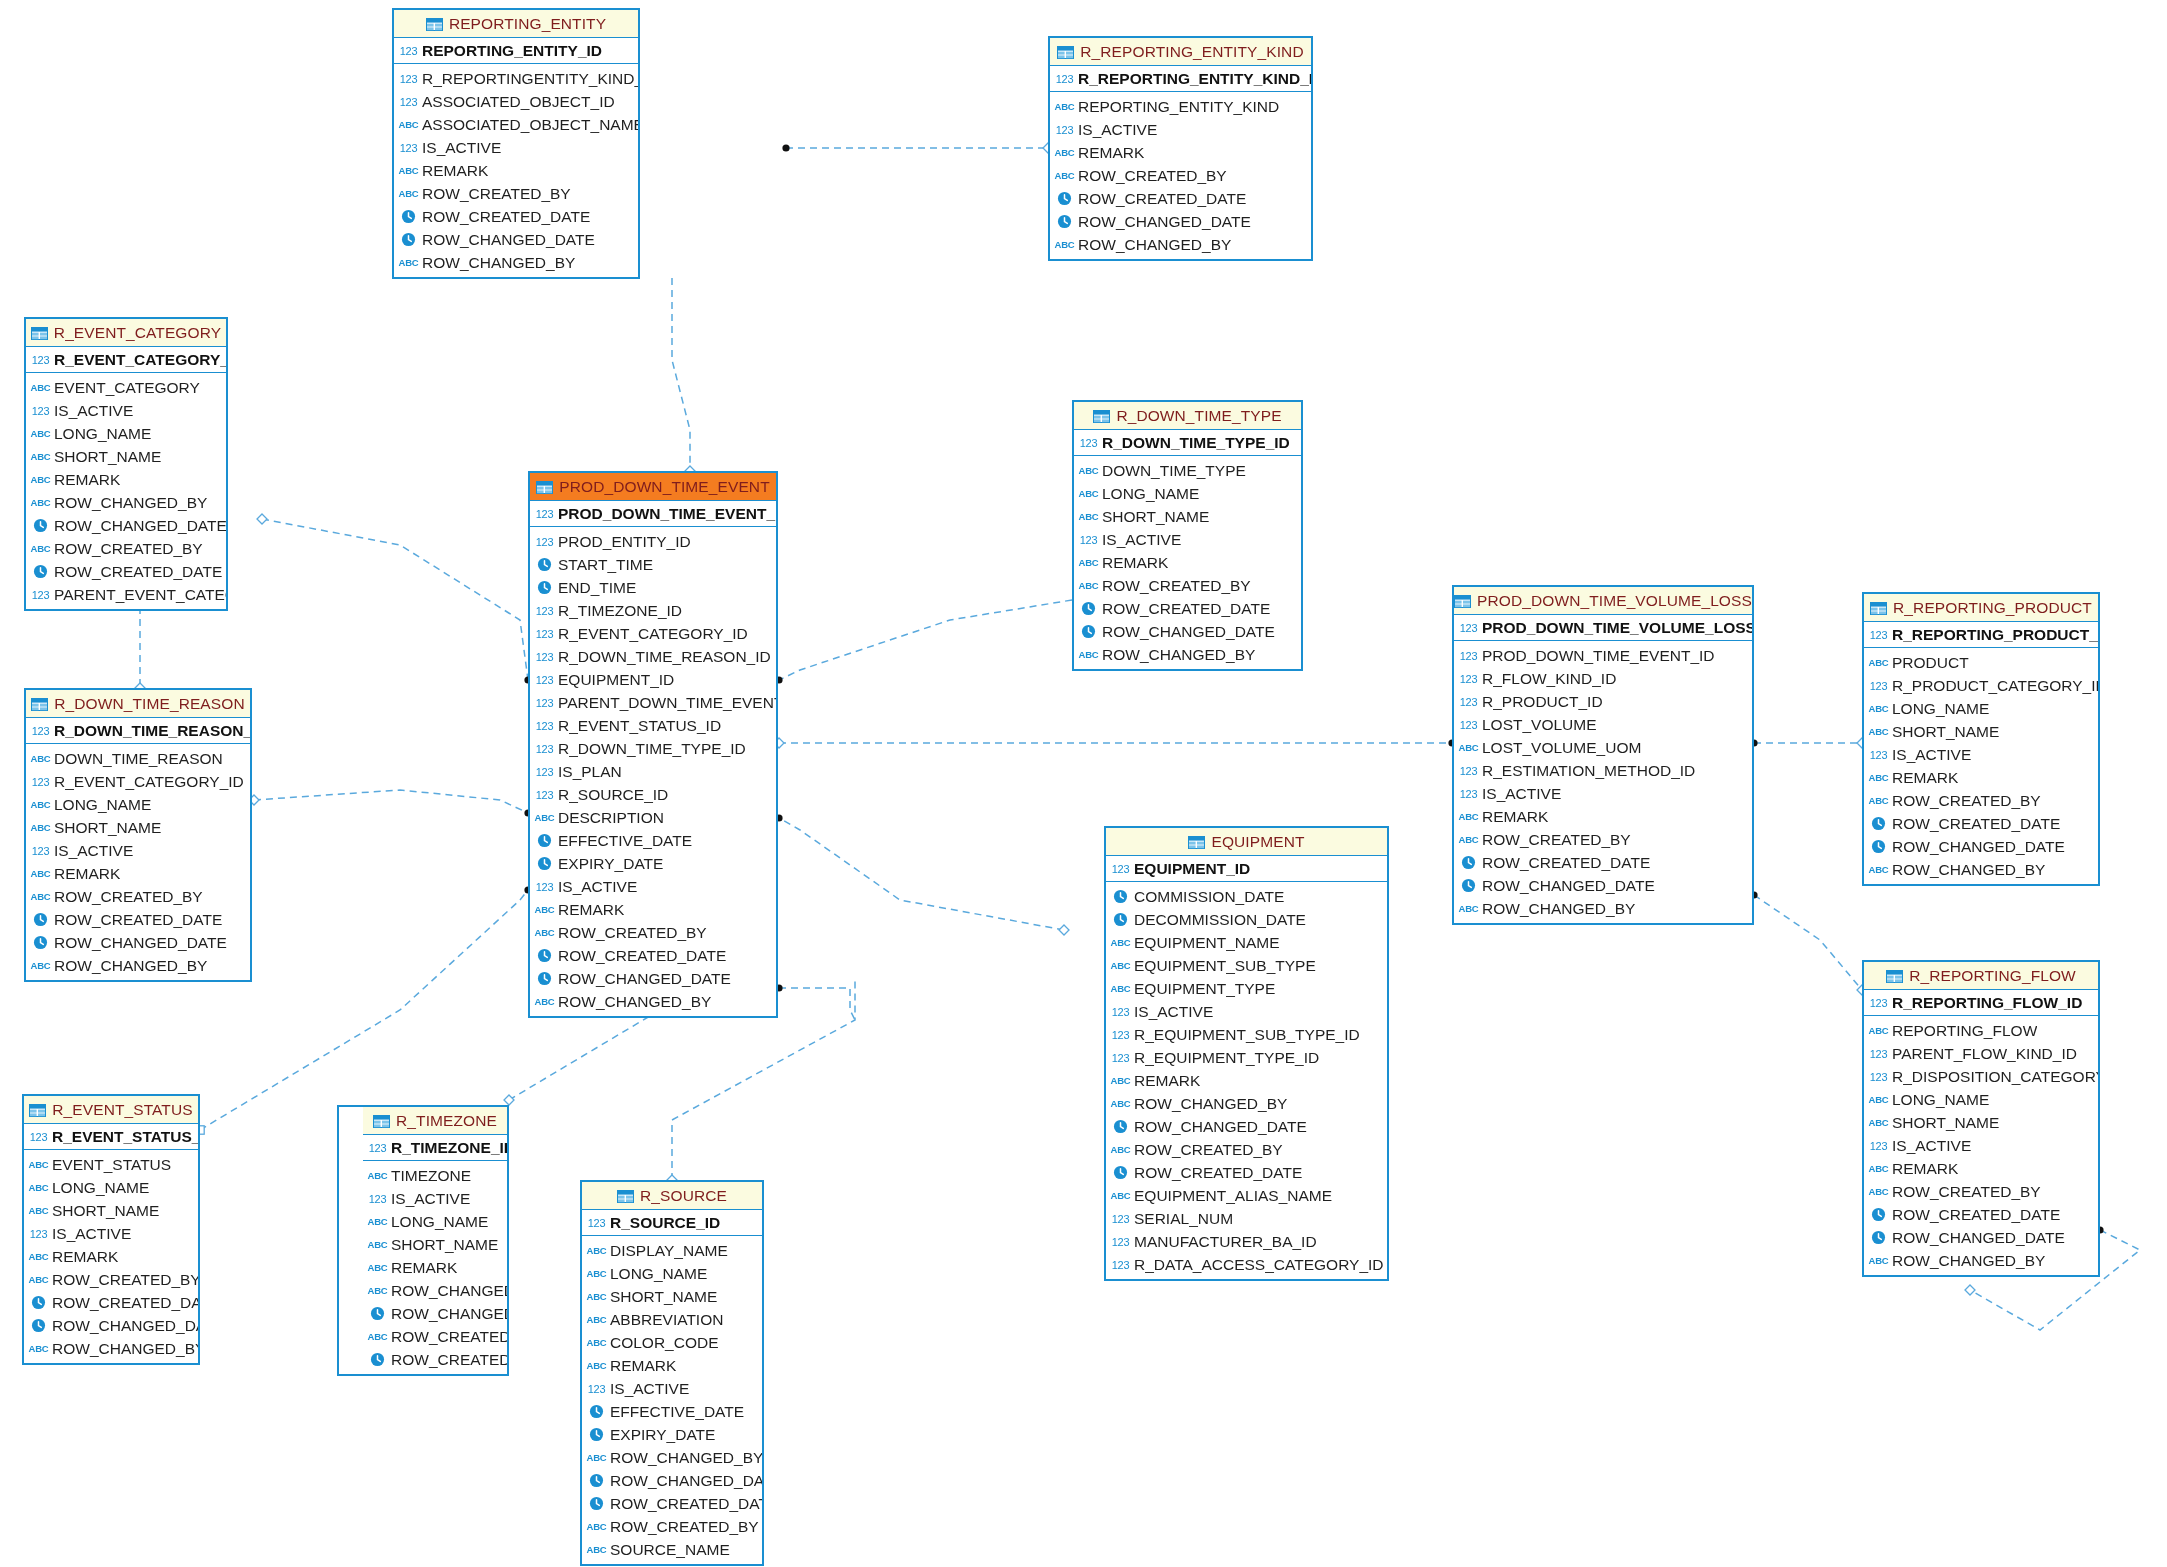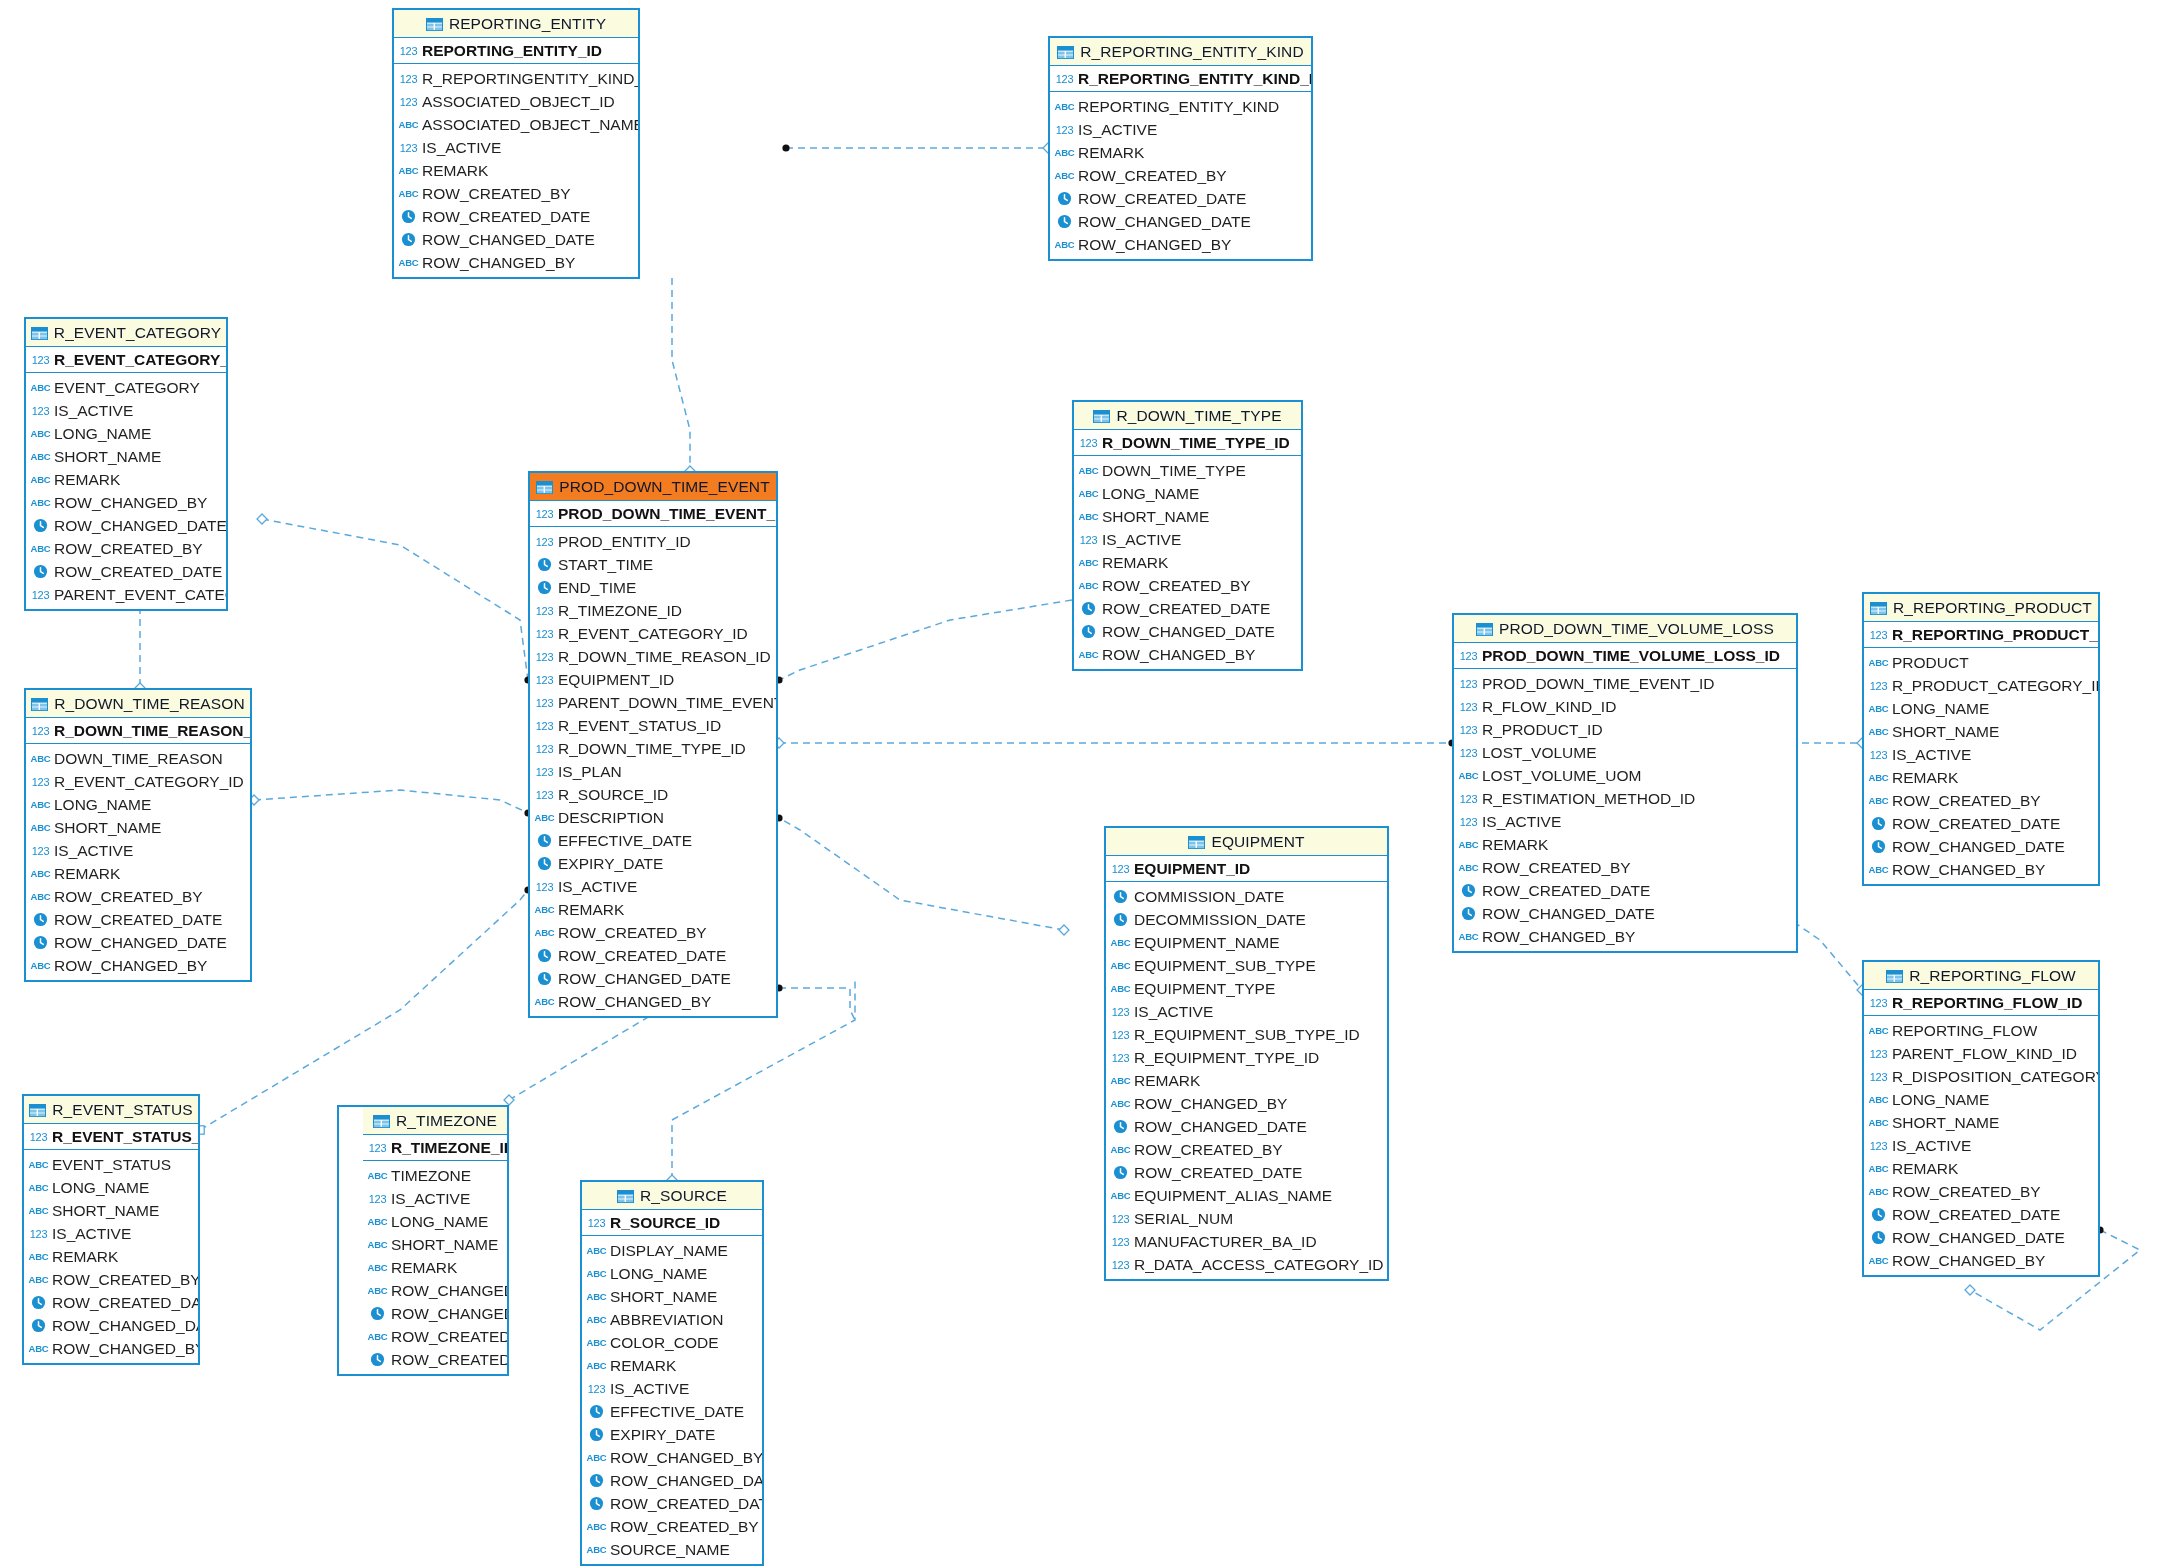--- a/index.html
+++ b/index.html
@@ -17,21 +17,21 @@
     box-sizing:border-box;
     z-index:5;
   }
   .entity .hdr{
     background:#fbfbe0;
     border-bottom:1px solid #1a8fd1;
     height:27px;
     display:flex;align-items:center;justify-content:center;
     gap:6px;
     font-size:15.5px;
-    color:#0f172a;
+    color:#7f1d1d;
     letter-spacing:.1px;
   }
   .entity.selected .hdr{
     background:#f47c20;
   }
   .entity .pk{
     border-bottom:1px solid #1a8fd1;
     height:25px;
     display:flex;align-items:center;
     padding-left:5px;
@@ -519,21 +519,21 @@
             </svg>
           </span>
           <span class="lbl">ROW_CHANGED_DATE</span>
         </div>
         <div class="col">
           <span class="ti txt">ABC</span>
           <span class="lbl">ROW_CHANGED_BY</span>
         </div>
       </div>
     </div>
-    <div class="entity" style="left: 1452px; top: 585px; width: 346px; margin-top: 28px;">
+    <div class="entity" style="left: 1452px; top: 585px; width: 302px;">
       <div class="hdr">
         <span class="tbl-glyph"><svg width="17" height="13" viewBox="0 0 17 13">
             <rect x="0.5" y="0.5" width="16" height="12" fill="#ffffff" stroke="#1a8fd1"></rect>
             <rect x="1" y="1" width="15" height="3.6" fill="#1a8fd1"></rect>
             <rect x="1" y="5.6" width="6.6" height="3" fill="#7cc4ea"></rect>
             <rect x="9" y="5.6" width="7" height="3" fill="#7cc4ea"></rect>
             <rect x="1" y="9.4" width="6.6" height="2.8" fill="#7cc4ea"></rect>
             <rect x="9" y="9.4" width="7" height="2.8" fill="#7cc4ea"></rect>
           </svg></span>
         <span>PROD_DOWN_TIME_VOLUME_LOSS</span>

